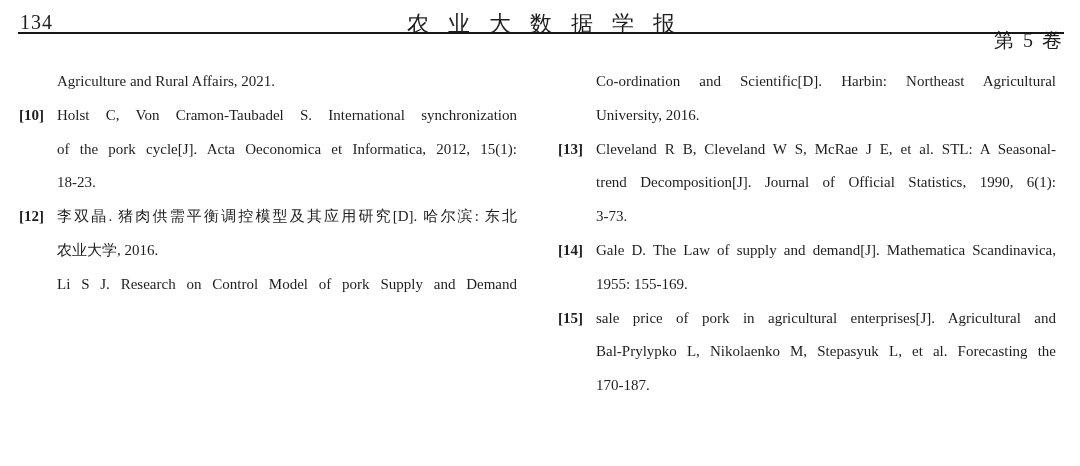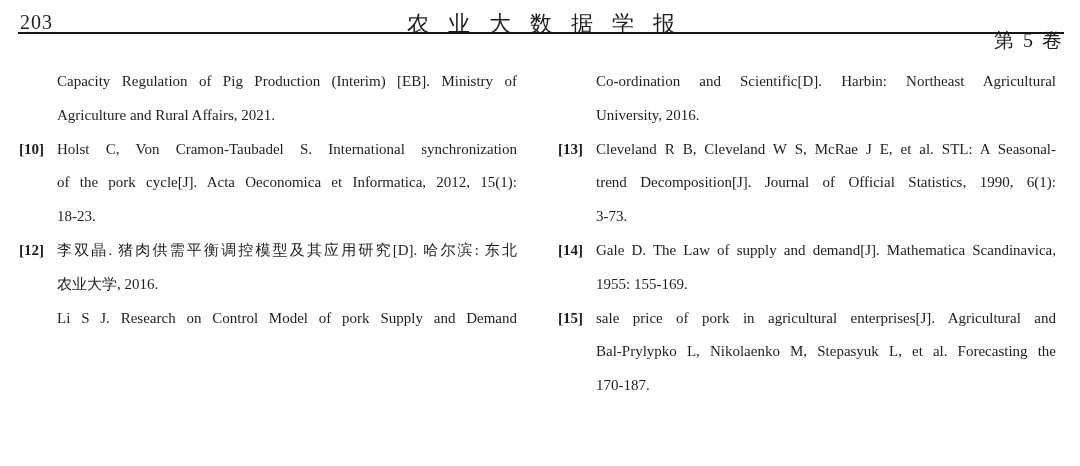--- a/index.html
+++ b/index.html
@@ -61,31 +61,30 @@
   .ref-line  { white-space: nowrap; }
   .ref-line.just {
     text-align: justify;
     text-align-last: justify;
   }
 </style>
 </head>
 <body>
 
 <div class="header-bar">
-  <span class="page-num">203</span>
+  <span class="page-num">134</span>
   <span class="journal-title">农业大数据学报</span>
   <span class="volume">第 5 卷</span>
 </div>
 <div class="header-rule"></div>
 
 <div class="ref-col ref-col-left" id="col-left">
     <div class="ref-item">
       <span class="ref-label"></span>
       <div class="ref-lines">
-        <div class="ref-line just">Capacity Regulation of Pig Production (Interim) [EB]. Ministry of</div>
         <div class="ref-line">Agriculture and Rural Affairs, 2021.</div>
       </div>
     </div>
     <div class="ref-item">
       <span class="ref-label">[10]</span>
       <div class="ref-lines">
         <div class="ref-line just">Holst C, Von Cramon-Taubadel S. International synchronization</div>
         <div class="ref-line just">of the pork cycle[J]. Acta Oeconomica et Informatica, 2012, 15(1):</div>
         <div class="ref-line">18-23.</div>
       </div>

